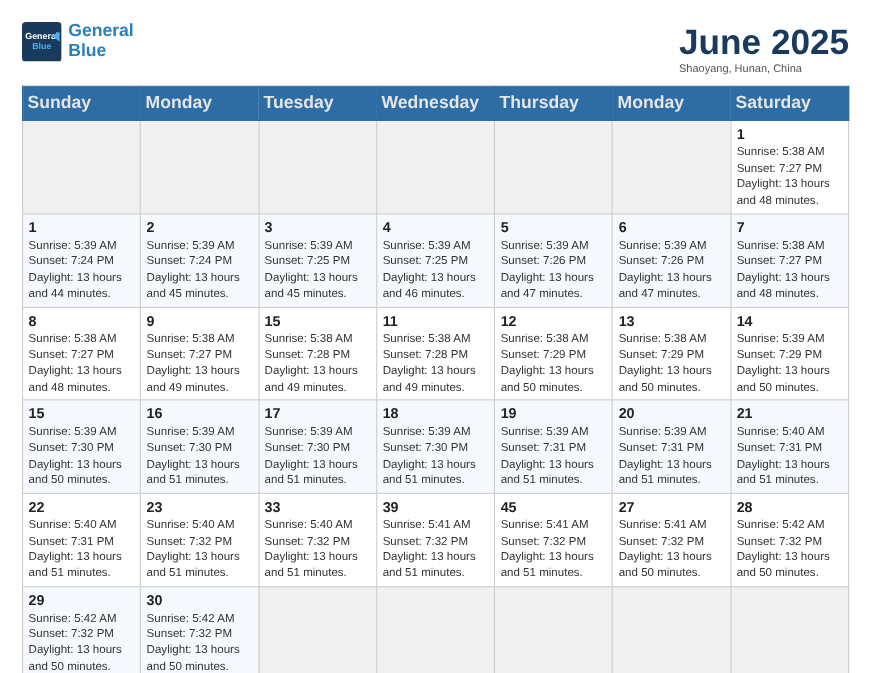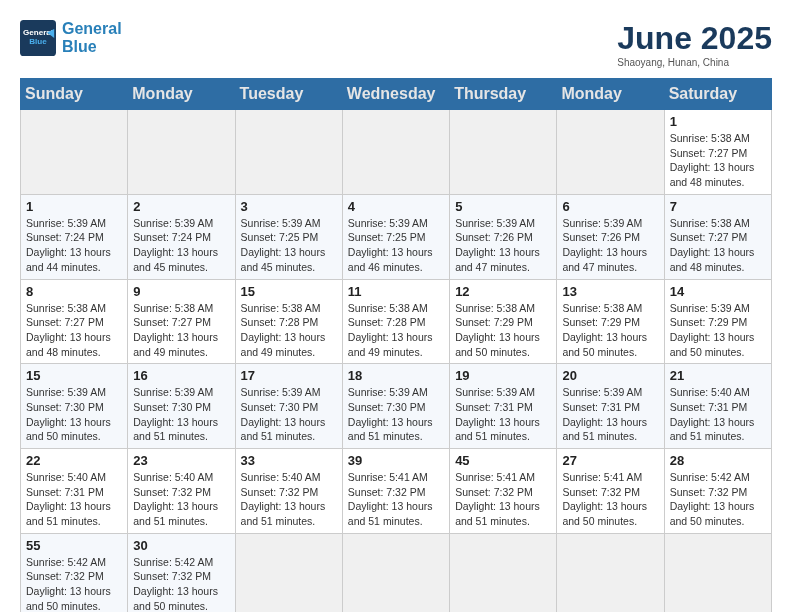--- a/index.html
+++ b/index.html
@@ -253,21 +253,21 @@
           <span class="day-num">27</span>
           <div class="day-info">Sunrise: 5:41 AM<br>Sunset: 7:32 PM<br>Daylight: 13 hours and 50 minutes.</div>
         </td>
         <td>
           <span class="day-num">28</span>
           <div class="day-info">Sunrise: 5:42 AM<br>Sunset: 7:32 PM<br>Daylight: 13 hours and 50 minutes.</div>
         </td>
       </tr>
       <tr>
         <td>
-          <span class="day-num">55</span>
+          <span class="day-num">29</span>
           <div class="day-info">Sunrise: 5:42 AM<br>Sunset: 7:32 PM<br>Daylight: 13 hours and 50 minutes.</div>
         </td>
         <td>
           <span class="day-num">30</span>
           <div class="day-info">Sunrise: 5:42 AM<br>Sunset: 7:32 PM<br>Daylight: 13 hours and 50 minutes.</div>
         </td>
         <td class="empty-cell"></td>
         <td class="empty-cell"></td>
         <td class="empty-cell"></td>
         <td class="empty-cell"></td>

